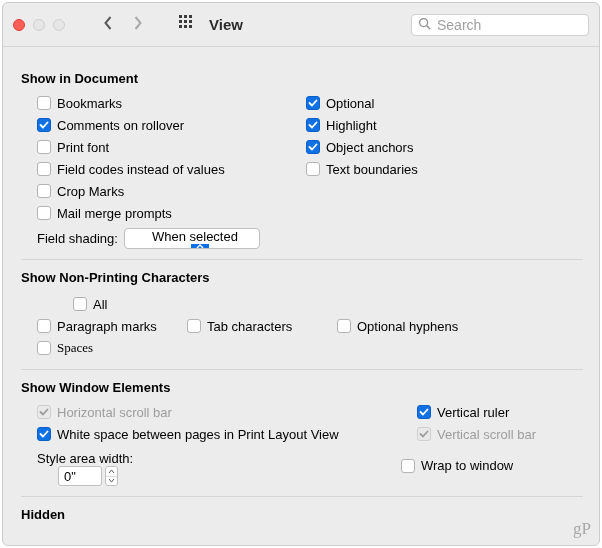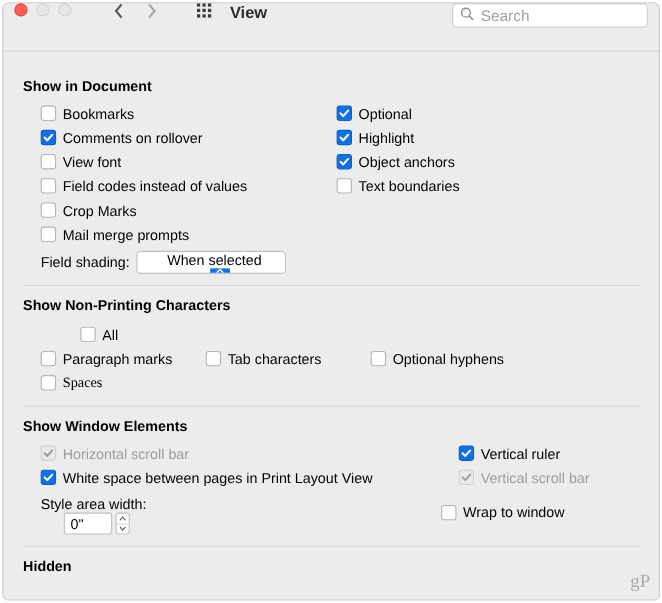--- a/index.html
+++ b/index.html
@@ -20,21 +20,21 @@
     margin: 2px;
     background: #ececec;
     border: 1px solid #ccc;
     border-radius: 6px;
     position: relative;
   }
   .toolbar {
     height: 44px;
     border-bottom: 1px solid #d5d5d5;
     display: flex;
-    align-items: flex-start;
+    align-items: center;
     padding: 0 10px;
   }
   .traffic {
     display: flex;
     gap: 8px;
     align-items: center;
   }
   .dot {
     width: 12px;
     height: 12px;
@@ -236,21 +236,21 @@
           <div class="chk">
             <span class="box checked">
               <svg viewBox="0 0 10 10">
                 <path d="M1.5 5 L4 7.5 L8.5 2.5" fill="none" stroke-width="1.8" stroke-linecap="round" stroke-linejoin="round"></path>
               </svg>
             </span>
             <label>Comments on rollover</label>
           </div>
           <div class="chk">
             <span class="box unchecked"></span>
-            <label>View font</label>
+            <label>Print font</label>
           </div>
           <div class="chk">
             <span class="box unchecked"></span>
             <label>Field codes instead of values</label>
           </div>
           <div class="chk">
             <span class="box unchecked"></span>
             <label>Crop Marks</label>
           </div>
           <div class="chk">

